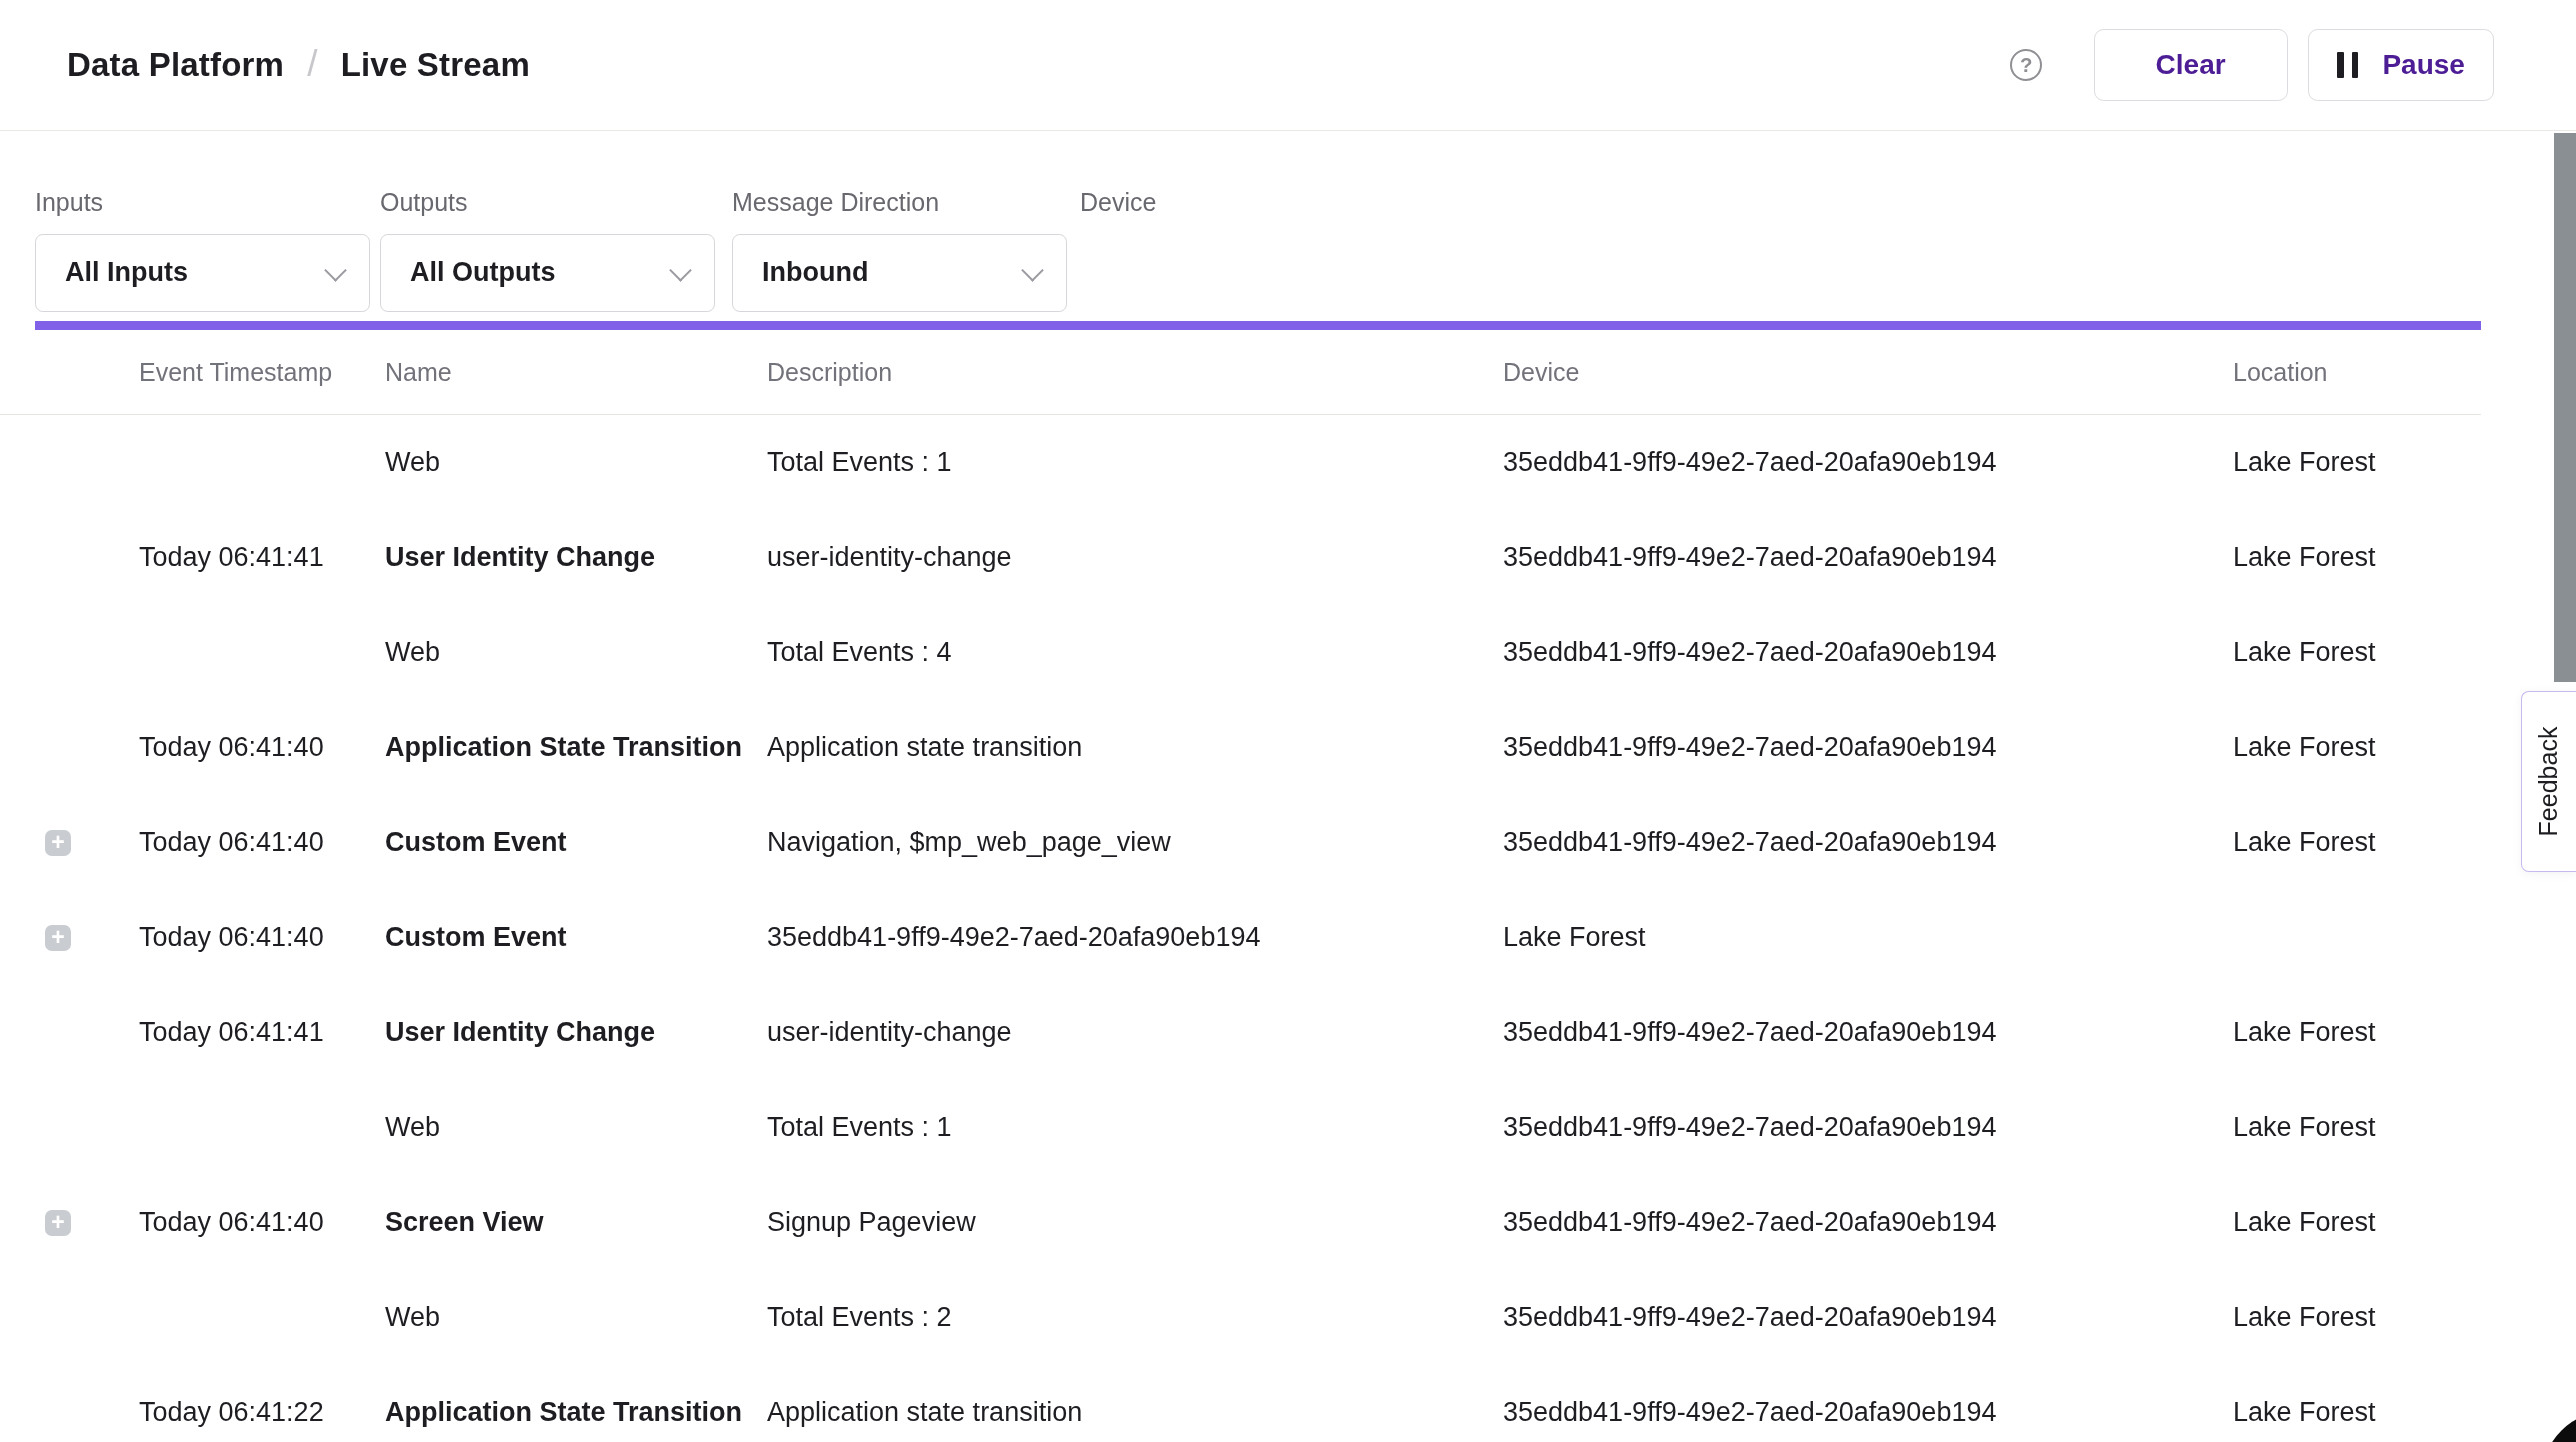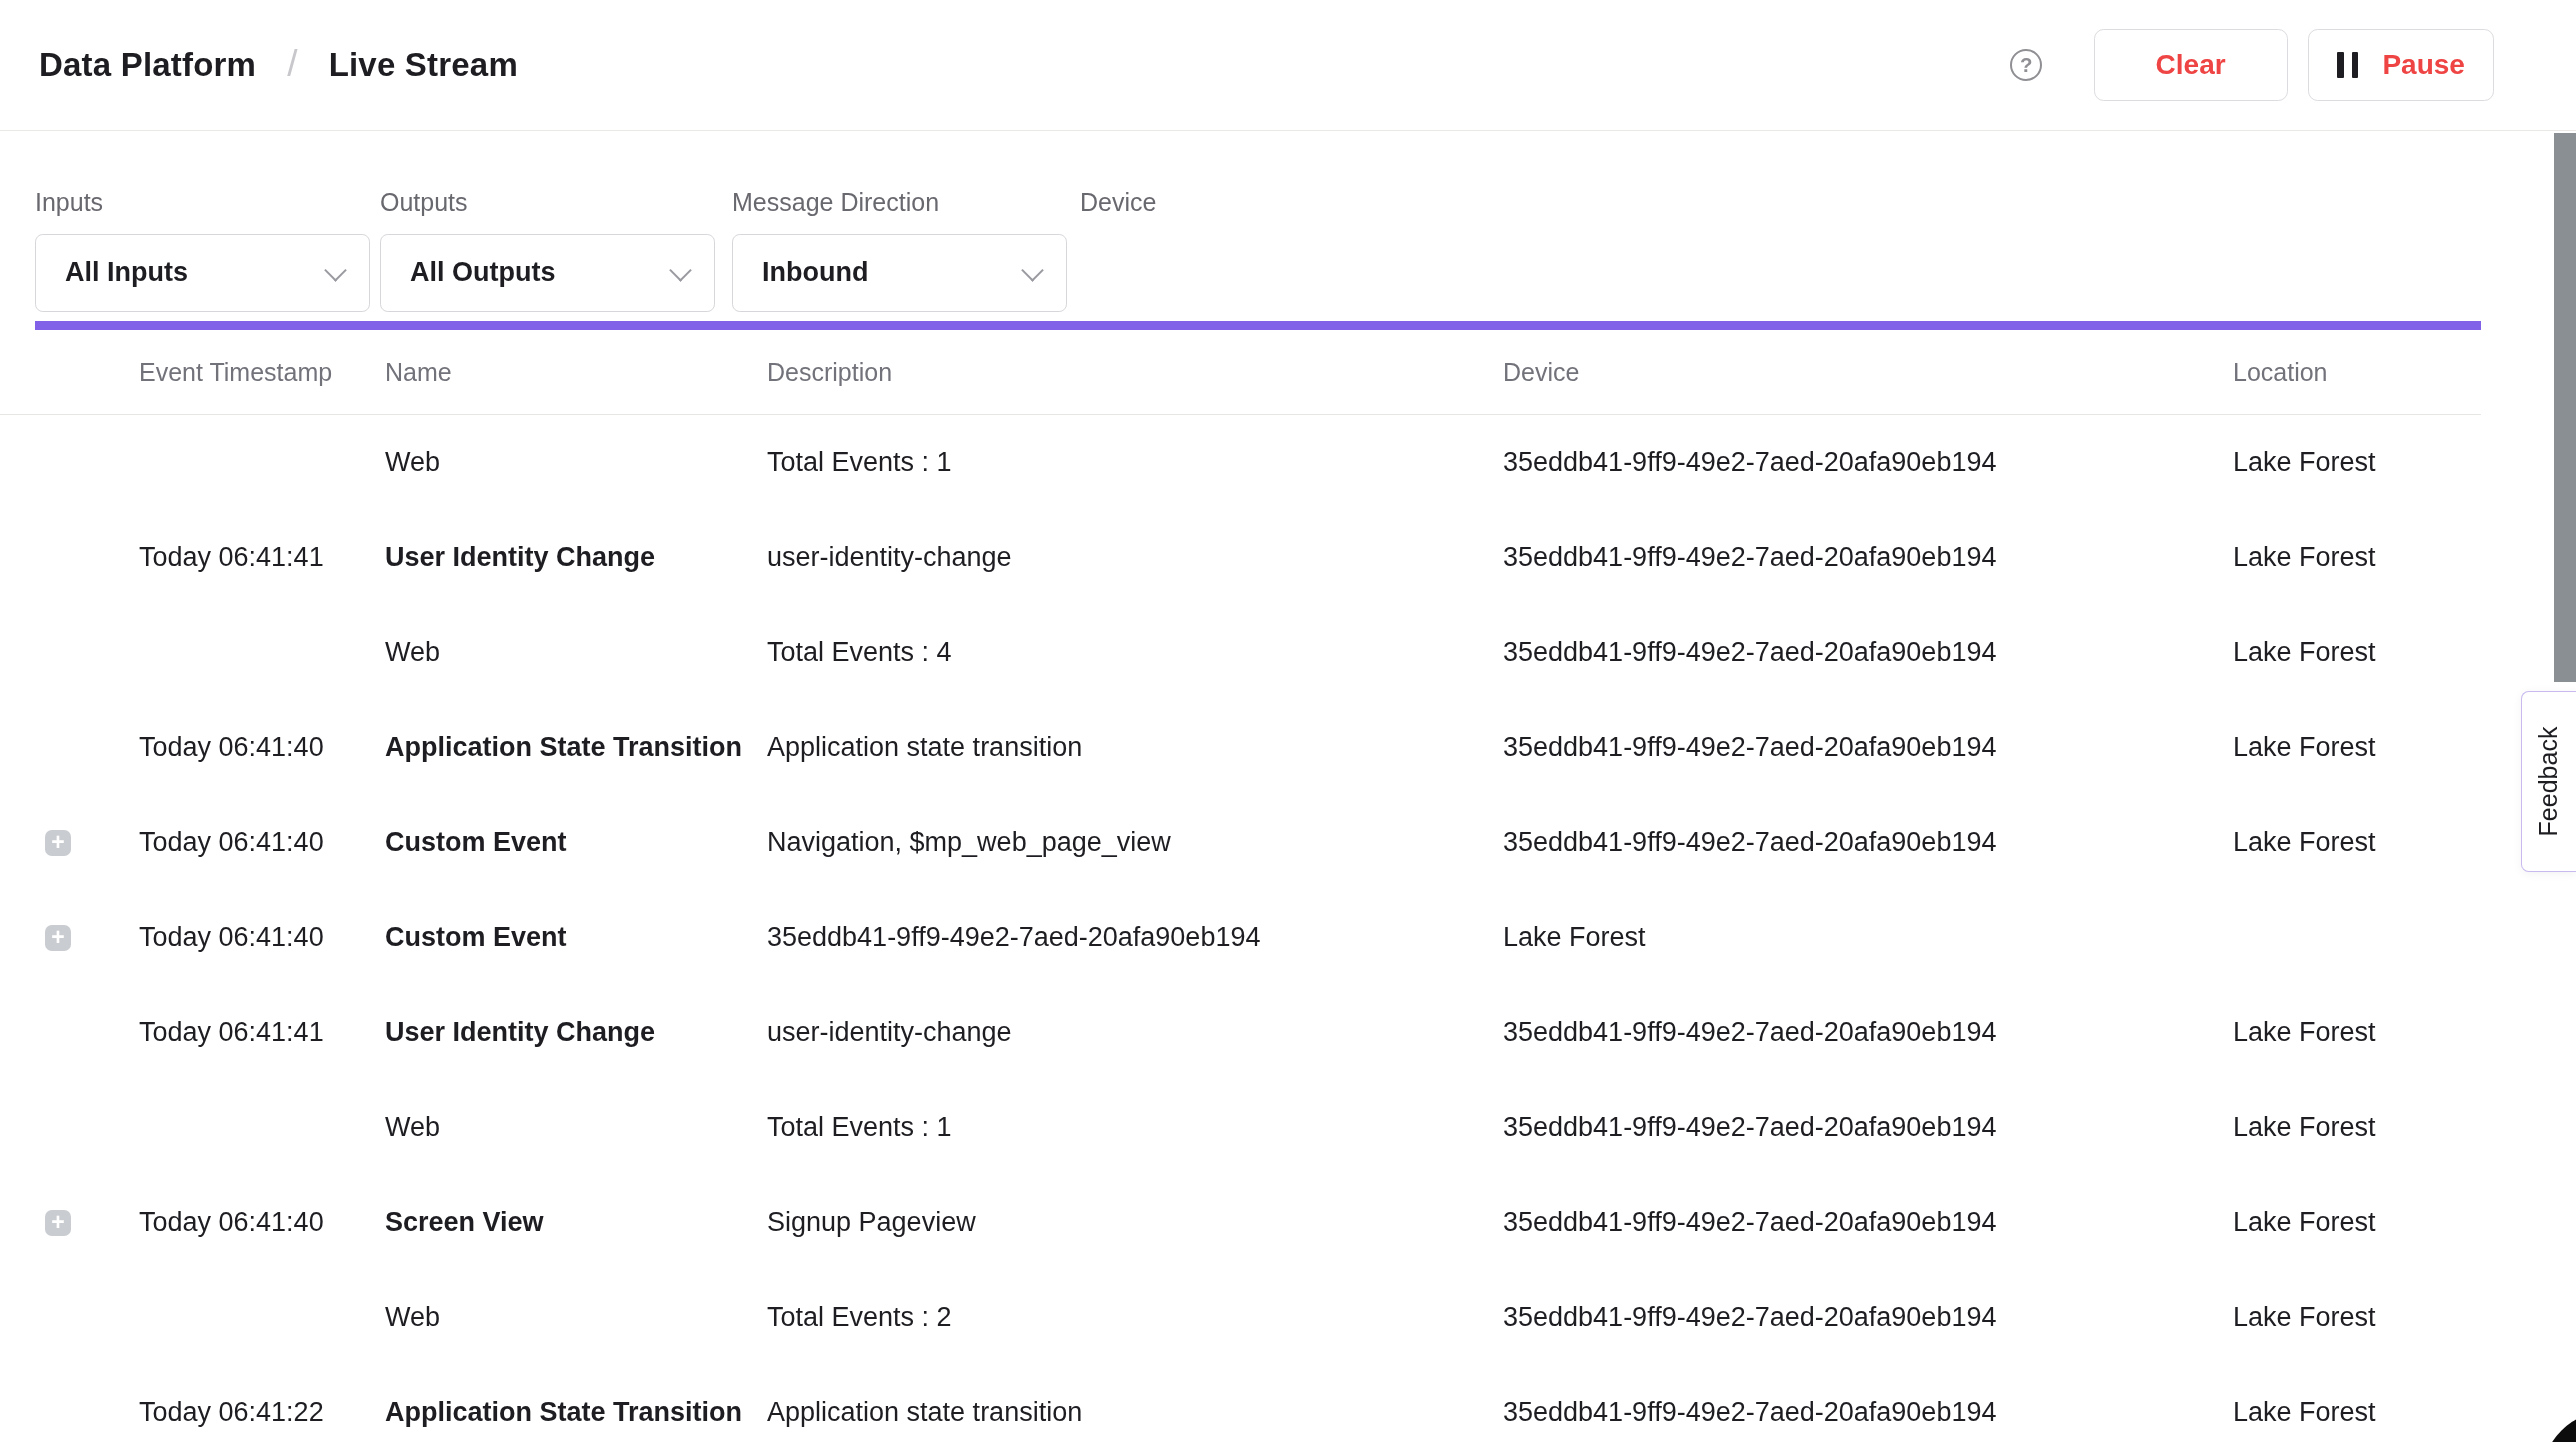--- a/index.html
+++ b/index.html
@@ -9,32 +9,32 @@
     background: #ffffff; color: #1d1d22;
     font-family: "Liberation Sans", "DejaVu Sans", sans-serif;
   }
 
   
   .topbar {
     position: absolute; top: 0; left: 0; width: 2576px; height: 131px;
     display: flex; align-items: center; justify-content: space-between;
     padding: 0 82px 0 39px; border-bottom: 1.9px solid #eae9e5; background: #fff;
   }
-  .breadcrumb { display: flex; align-items: center; gap: 31px; font-size: 33px; font-weight: 600; letter-spacing: 0.2px; }
+  .breadcrumb { display: flex; align-items: center; gap: 23px; font-size: 33px; font-weight: 600; letter-spacing: 0.2px; margin-left: 28px; }
   .breadcrumb .sep { color: #c8c8cc; font-weight: 300; font-size: 37px; transform: translateY(-1px); }
   .actions { display: flex; align-items: center; gap: 20.4px; }
   .help-btn {
     width: 32px; height: 32px; border-radius: 50%; border: 2.9px solid #8f8f94;
     color: #8f8f94; background: #fff; font-size: 20.4px; font-weight: 700;
     display: flex; align-items: center; justify-content: center; margin-right: 31px; padding: 0;
     font-family: inherit; line-height: 1;
   }
   .btn {
     height: 72px; background: #fff; border: 1.9px solid #dcdce0; border-radius: 9.7px;
-    font-size: 28px; font-weight: 700; color: #ef4444; font-family: inherit;
+    font-size: 28px; font-weight: 700; color: #4c1d95; font-family: inherit;
     display: flex; align-items: center; justify-content: center;
   }
   .btn.clear { width: 194px; }
   .btn.pause { width: 186px; gap: 24px; }
   .pause-icon { display: flex; gap: 7.8px; }
   .pause-icon i { display: block; width: 6.8px; height: 26px; background: #1d1d22; border-radius: 1px; }
 
   
   .filter { position: absolute; top: 188px; width: 335px; }
   .filter:nth-of-type(1) { left: 35px; }

